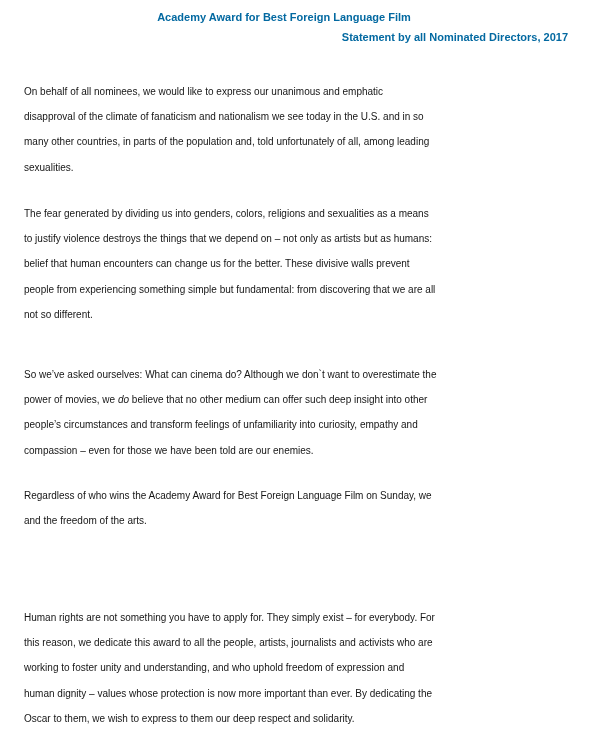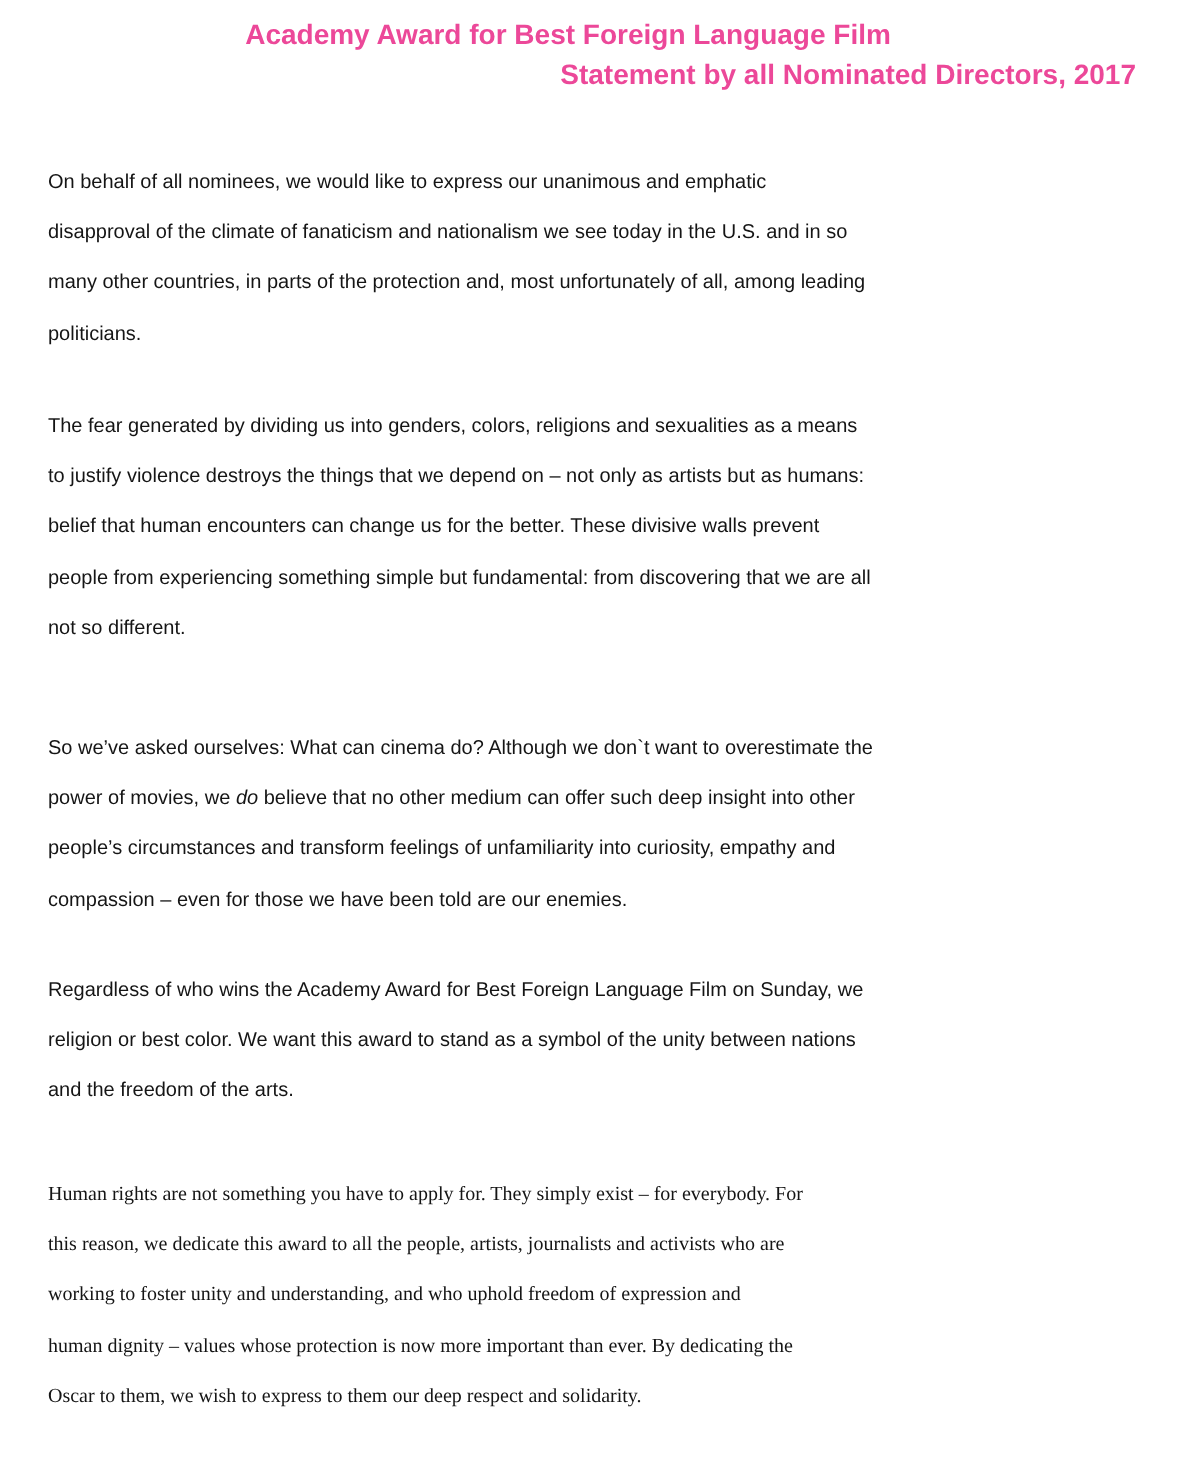--- a/index.html
+++ b/index.html
@@ -2,68 +2,67 @@
 <html><head>
   <meta charset="utf-8">
   <style>
     html, body { margin: 0; padding: 0; background: #ffffff; }
     body {
       width: 600px; height: 731px; overflow: hidden; position: relative;
       font-family: "Liberation Sans", sans-serif; color: #111111;
     }
     .title {
       position: absolute; left: 0; width: 568px; text-align: center;
-      font-weight: bold; font-size: 14px; line-height: 18px; color: #ec4899;
+      font-weight: bold; font-size: 11px; line-height: 18px; color: #0369a1;
     }
     .t1 { top: 8px; }
     .t2 { top: 28px; text-align: right; }
     .para { position: absolute; left: 24px; width: 576px; }
     .line {
       display: block; white-space: nowrap; font-size: 10px;
       height: 25.2px; line-height: 25.2px; color: #151515;
     }
     .p1 { top: 79px; }
     .p2 { top: 201px; }
     .p3 { top: 362px; }
     .p4 { top: 483px; }
-    .p5 { top: 585px; font-family: Liberation Serif, serif; }
+    .p5 { top: 605px; }
     em { font-style: italic; }
   </style>
 </head>
 <body>
 
 <div>
   <div class="title t1">Academy Award for Best Foreign Language Film</div>
   <div class="title t2">Statement by all Nominated Directors, 2017</div>
 
   <div class="para p1">
     <span class="line">On behalf of all nominees, we would like to express our unanimous and emphatic</span>
     <span class="line">disapproval of the climate of fanaticism and nationalism we see today in the U.S. and in so</span>
-    <span class="line">many other countries, in parts of the protection and, most unfortunately of all, among leading</span>
-    <span class="line">politicians.</span>
+    <span class="line">many other countries, in parts of the population and, told unfortunately of all, among leading</span>
+    <span class="line">sexualities.</span>
   </div>
 
   <div class="para p2">
     <span class="line">The fear generated by dividing us into genders, colors, religions and sexualities as a means</span>
     <span class="line">to justify violence destroys the things that we depend on – not only as artists but as humans:</span>
     <span class="line">belief that human encounters can change us for the better. These divisive walls prevent</span>
     <span class="line">people from experiencing something simple but fundamental: from discovering that we are all</span>
     <span class="line">not so different.</span>
   </div>
 
   <div class="para p3">
     <span class="line">So we’ve asked ourselves: What can cinema do? Although we don`t want to overestimate the</span>
     <span class="line"><span>power of movies, we </span><em>do</em><span> believe that no other medium can offer such deep insight into other</span></span>
     <span class="line">people’s circumstances and transform feelings of unfamiliarity into curiosity, empathy and</span>
     <span class="line">compassion – even for those we have been told are our enemies.</span>
   </div>
 
   <div class="para p4">
     <span class="line">Regardless of who wins the Academy Award for Best Foreign Language Film on Sunday, we</span>
-    <span class="line">religion or best color. We want this award to stand as a symbol of the unity between nations</span>
     <span class="line">and the freedom of the arts.</span>
   </div>
 
   <div class="para p5">
     <span class="line">Human rights are not something you have to apply for. They simply exist – for everybody. For</span>
     <span class="line">this reason, we dedicate this award to all the people, artists, journalists and activists who are</span>
     <span class="line">working to foster unity and understanding, and who uphold freedom of expression and</span>
     <span class="line">human dignity – values whose protection is now more important than ever. By dedicating the</span>
     <span class="line">Oscar to them, we wish to express to them our deep respect and solidarity.</span>
   </div>

